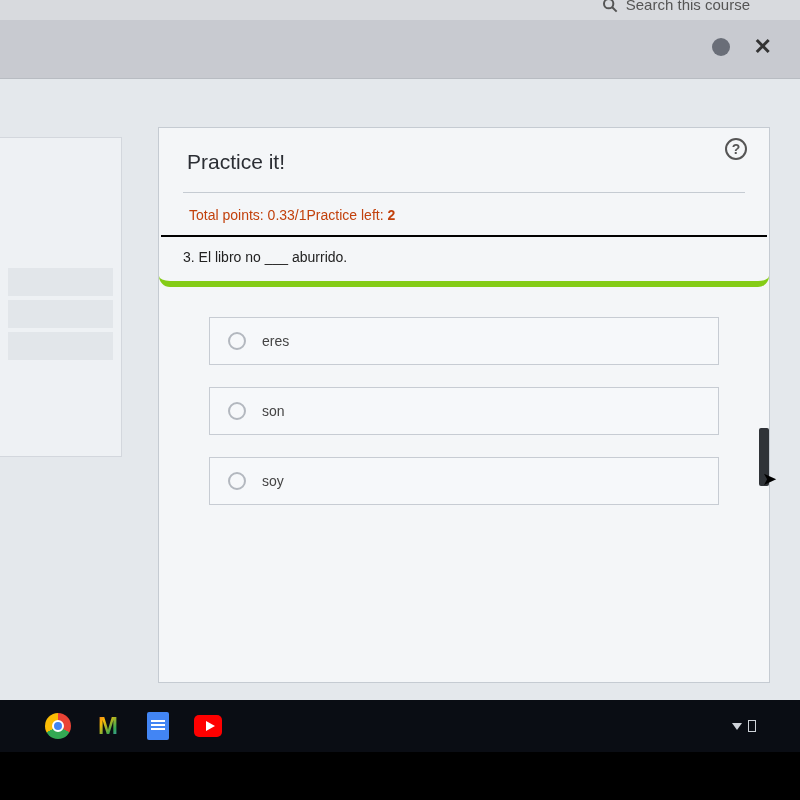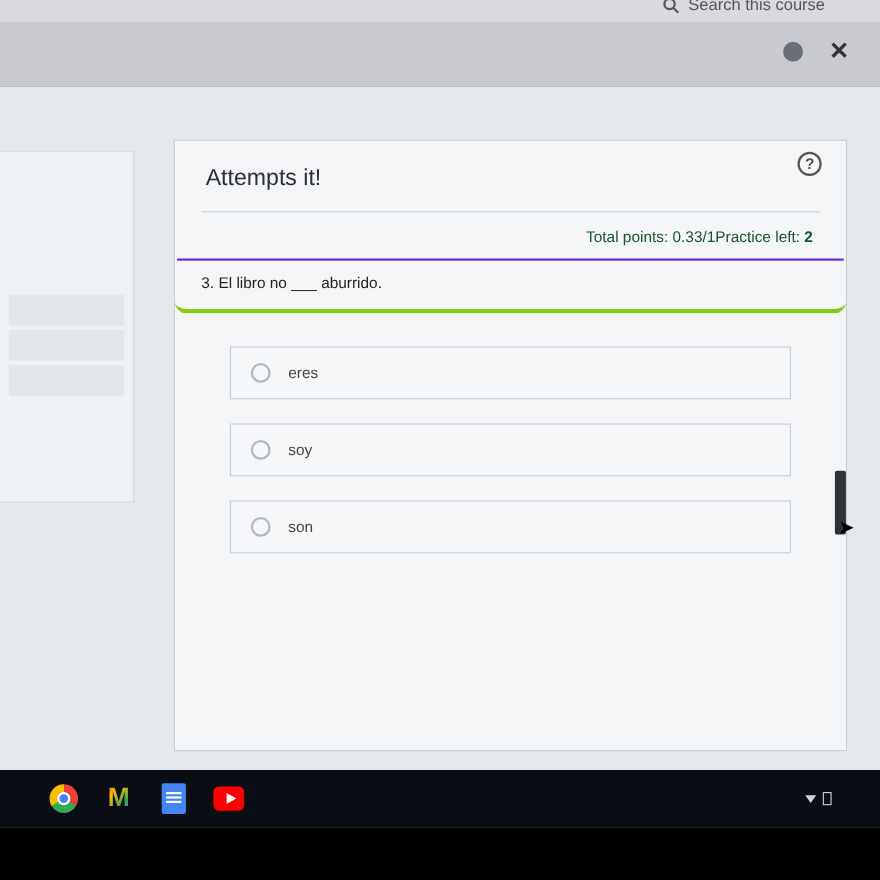--- a/index.html
+++ b/index.html
@@ -16,23 +16,23 @@
     .workspace { position: absolute; top: 78px; left: 0; width: 800px; height: 630px; background: #e4e8ec; border-top: 1px solid #b8bcc2; }
     .sidebar { position: absolute; left: 0; top: 58px; width: 122px; height: 320px; background: #eef1f4; border: 1px solid #d3d7dd; border-left: none; }
     .sidebar .row { height: 28px; margin: 4px 8px; background: #e2e6ea; }
     .sidebar .row:first-child { margin-top: 130px; }
 
     .card { position: absolute; left: 158px; top: 48px; width: 612px; height: 556px; background: #f4f6f8; border: 1px solid #c5cbd2; }
     .card-header { padding: 22px 28px 14px; position: relative; }
     .card-title { font-size: 21px; color: #2b2e34; font-weight: 500; }
     .help-circle { position: absolute; right: 22px; top: 10px; width: 22px; height: 22px; border: 2px solid #555; border-radius: 50%; display: flex; align-items: center; justify-content: center; font-size: 14px; font-weight: bold; color: #555; }
     .card-divider { height: 1px; background: #c5cbd2; margin: 4px 24px 0; }
-    .stats-row { display: flex; justify-content: flex-end; padding: 14px 28px 12px; font-size: 14px; color: #14532d; border-bottom: 2px solid #6d28d9; margin: 0 2px; }
+    .stats-row { display: flex; justify-content: flex-start; padding: 14px 28px 12px; font-size: 14px; color: #c2410c; border-bottom: 2px solid #000000; margin: 0 2px; }
     .attempts-val { font-weight: bold; }
-    .question { padding: 12px 24px 16px; font-size: 14px; color: #222; border-bottom: 4px solid #84cc16; border-radius: 11px; }
+    .question { padding: 12px 24px 16px; font-size: 14px; color: #222; border-bottom: 6px solid #84cc16; border-radius: 11px; }
     .options { padding: 30px 50px 10px; display: flex; flex-direction: column; gap: 22px; text-align: right; }
     .option { border: 1px solid #c7ccd3; padding: 14px 18px; display: flex; align-items: center; gap: 16px; font-size: 14px; color: #444; background: #f6f8fa; }
     .radio { width: 18px; height: 18px; border: 2px solid #b3b8bf; border-radius: 50%; flex-shrink: 0; }
 
     .scroll-thumb { position: absolute; right: 0; top: 300px; width: 10px; height: 58px; background: #2f3338; border-radius: 2px; }
     .cursor { position: absolute; right: -8px; top: 340px; font-size: 18px; color: #000; }
 
     
     .taskbar { position: absolute; bottom: 48px; left: 0; width: 800px; height: 52px; background: #0a0d14; display: flex; align-items: center; padding: 0 44px; gap: 22px; }
     .tb-icon { width: 28px; height: 28px; display: flex; align-items: center; justify-content: center; font-size: 26px; }
@@ -69,43 +69,43 @@
 
 <div class="workspace">
   <div class="sidebar">
     <div class="row"></div>
     <div class="row"></div>
     <div class="row"></div>
   </div>
 
   <div class="card">
     <div class="card-header">
-      <div class="card-title">Attempts it!</div>
+      <div class="card-title">Practice it!</div>
       <div class="help-circle">?</div>
     </div>
     <div class="card-divider"></div>
     <div class="stats-row">
       <span>Total points: 0.33/1</span>
       <span>
         <span>Practice left: </span><span class="attempts-val">2</span>
       </span>
     </div>
     <div class="question">3. El libro no ___ aburrido.</div>
     <div class="options">
       <label class="option">
         <span class="radio"></span>
         <span>eres</span>
       </label>
       <label class="option">
         <span class="radio"></span>
-        <span>soy</span>
+        <span>son</span>
       </label>
       <label class="option">
         <span class="radio"></span>
-        <span>son</span>
+        <span>soy</span>
       </label>
     </div>
     <div class="scroll-thumb"></div>
     <div class="cursor">➤</div>
   </div>
 </div>
 
 <div class="taskbar">
   <div class="tb-icon">
       <div class="chrome-icon"></div>

